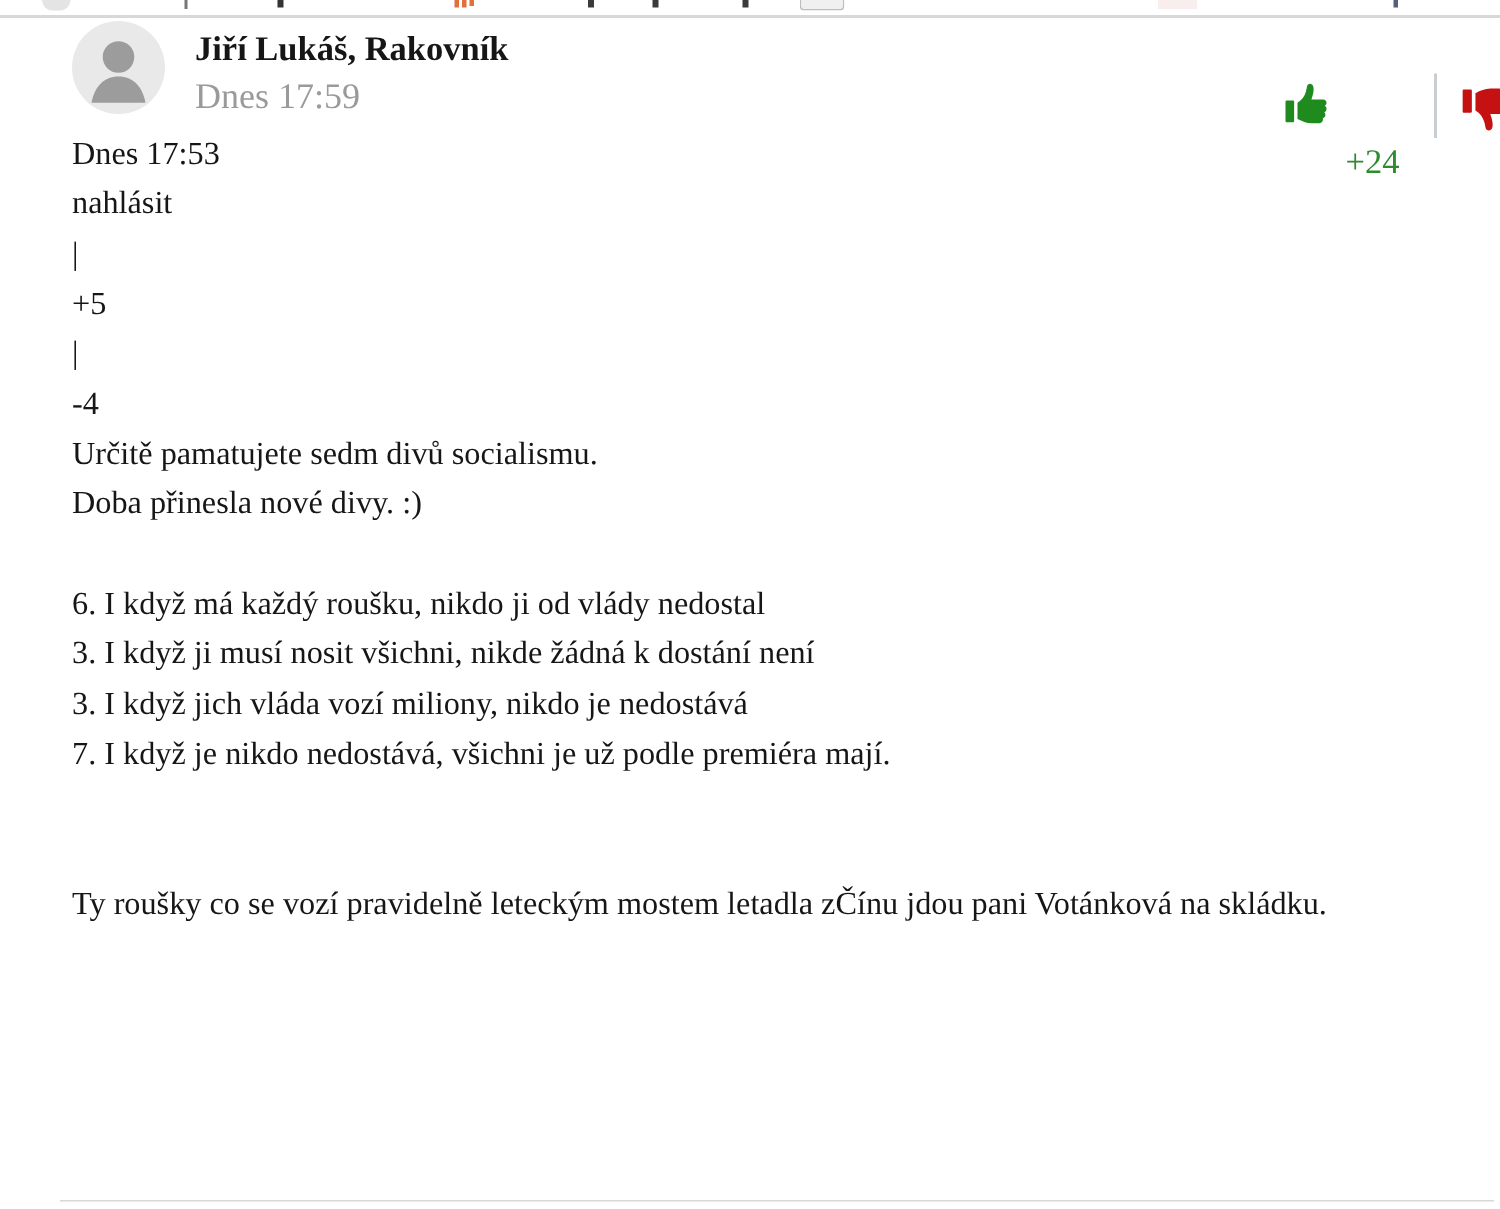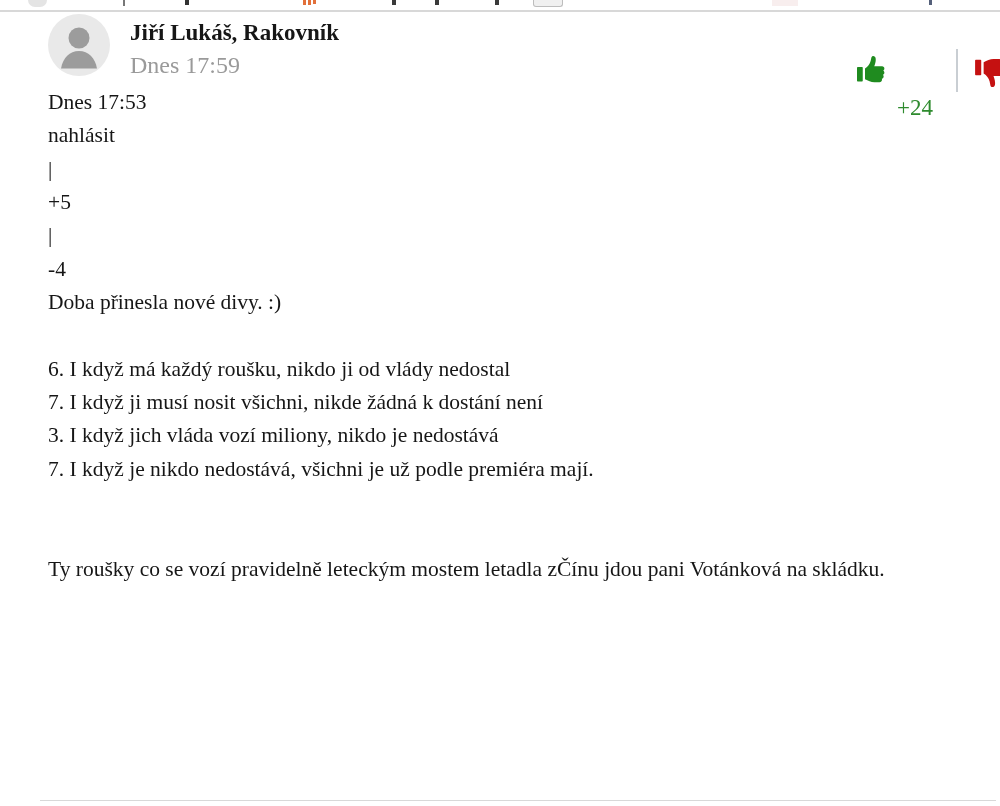--- a/index.html
+++ b/index.html
@@ -97,24 +97,25 @@
     </div>
 
     <div class="body">
 
         <div class="body-line">Dnes 17:53</div>
         <div class="body-line">nahlásit</div>
         <div class="body-line">|</div>
         <div class="body-line">+5</div>
         <div class="body-line">|</div>
         <div class="body-line">-4</div>
+        <div class="body-line">Určitě pamatujete sedm divů socialismu.</div>
         <div class="body-line">Doba přinesla nové divy. :)</div>
         <div class="body-line"></div>
         <div class="body-line">6. I když má každý roušku, nikdo ji od vlády nedostal</div>
-        <div class="body-line">7. I když ji musí nosit všichni, nikde žádná k dostání není</div>
+        <div class="body-line">3. I když ji musí nosit všichni, nikde žádná k dostání není</div>
         <div class="body-line">3. I když jich vláda vozí miliony, nikdo je nedostává</div>
         <div class="body-line">7. I když je nikdo nedostává, všichni je už podle premiéra mají.</div>
         <div class="body-line"></div>
         <div class="body-line"></div>
         <div class="body-line">Ty roušky co se vozí pravidelně leteckým mostem letadla zČínu jdou pani Votánková na skládku.</div>
       </div>
 
   </div>
 
   <div class="divider bottom"></div>

